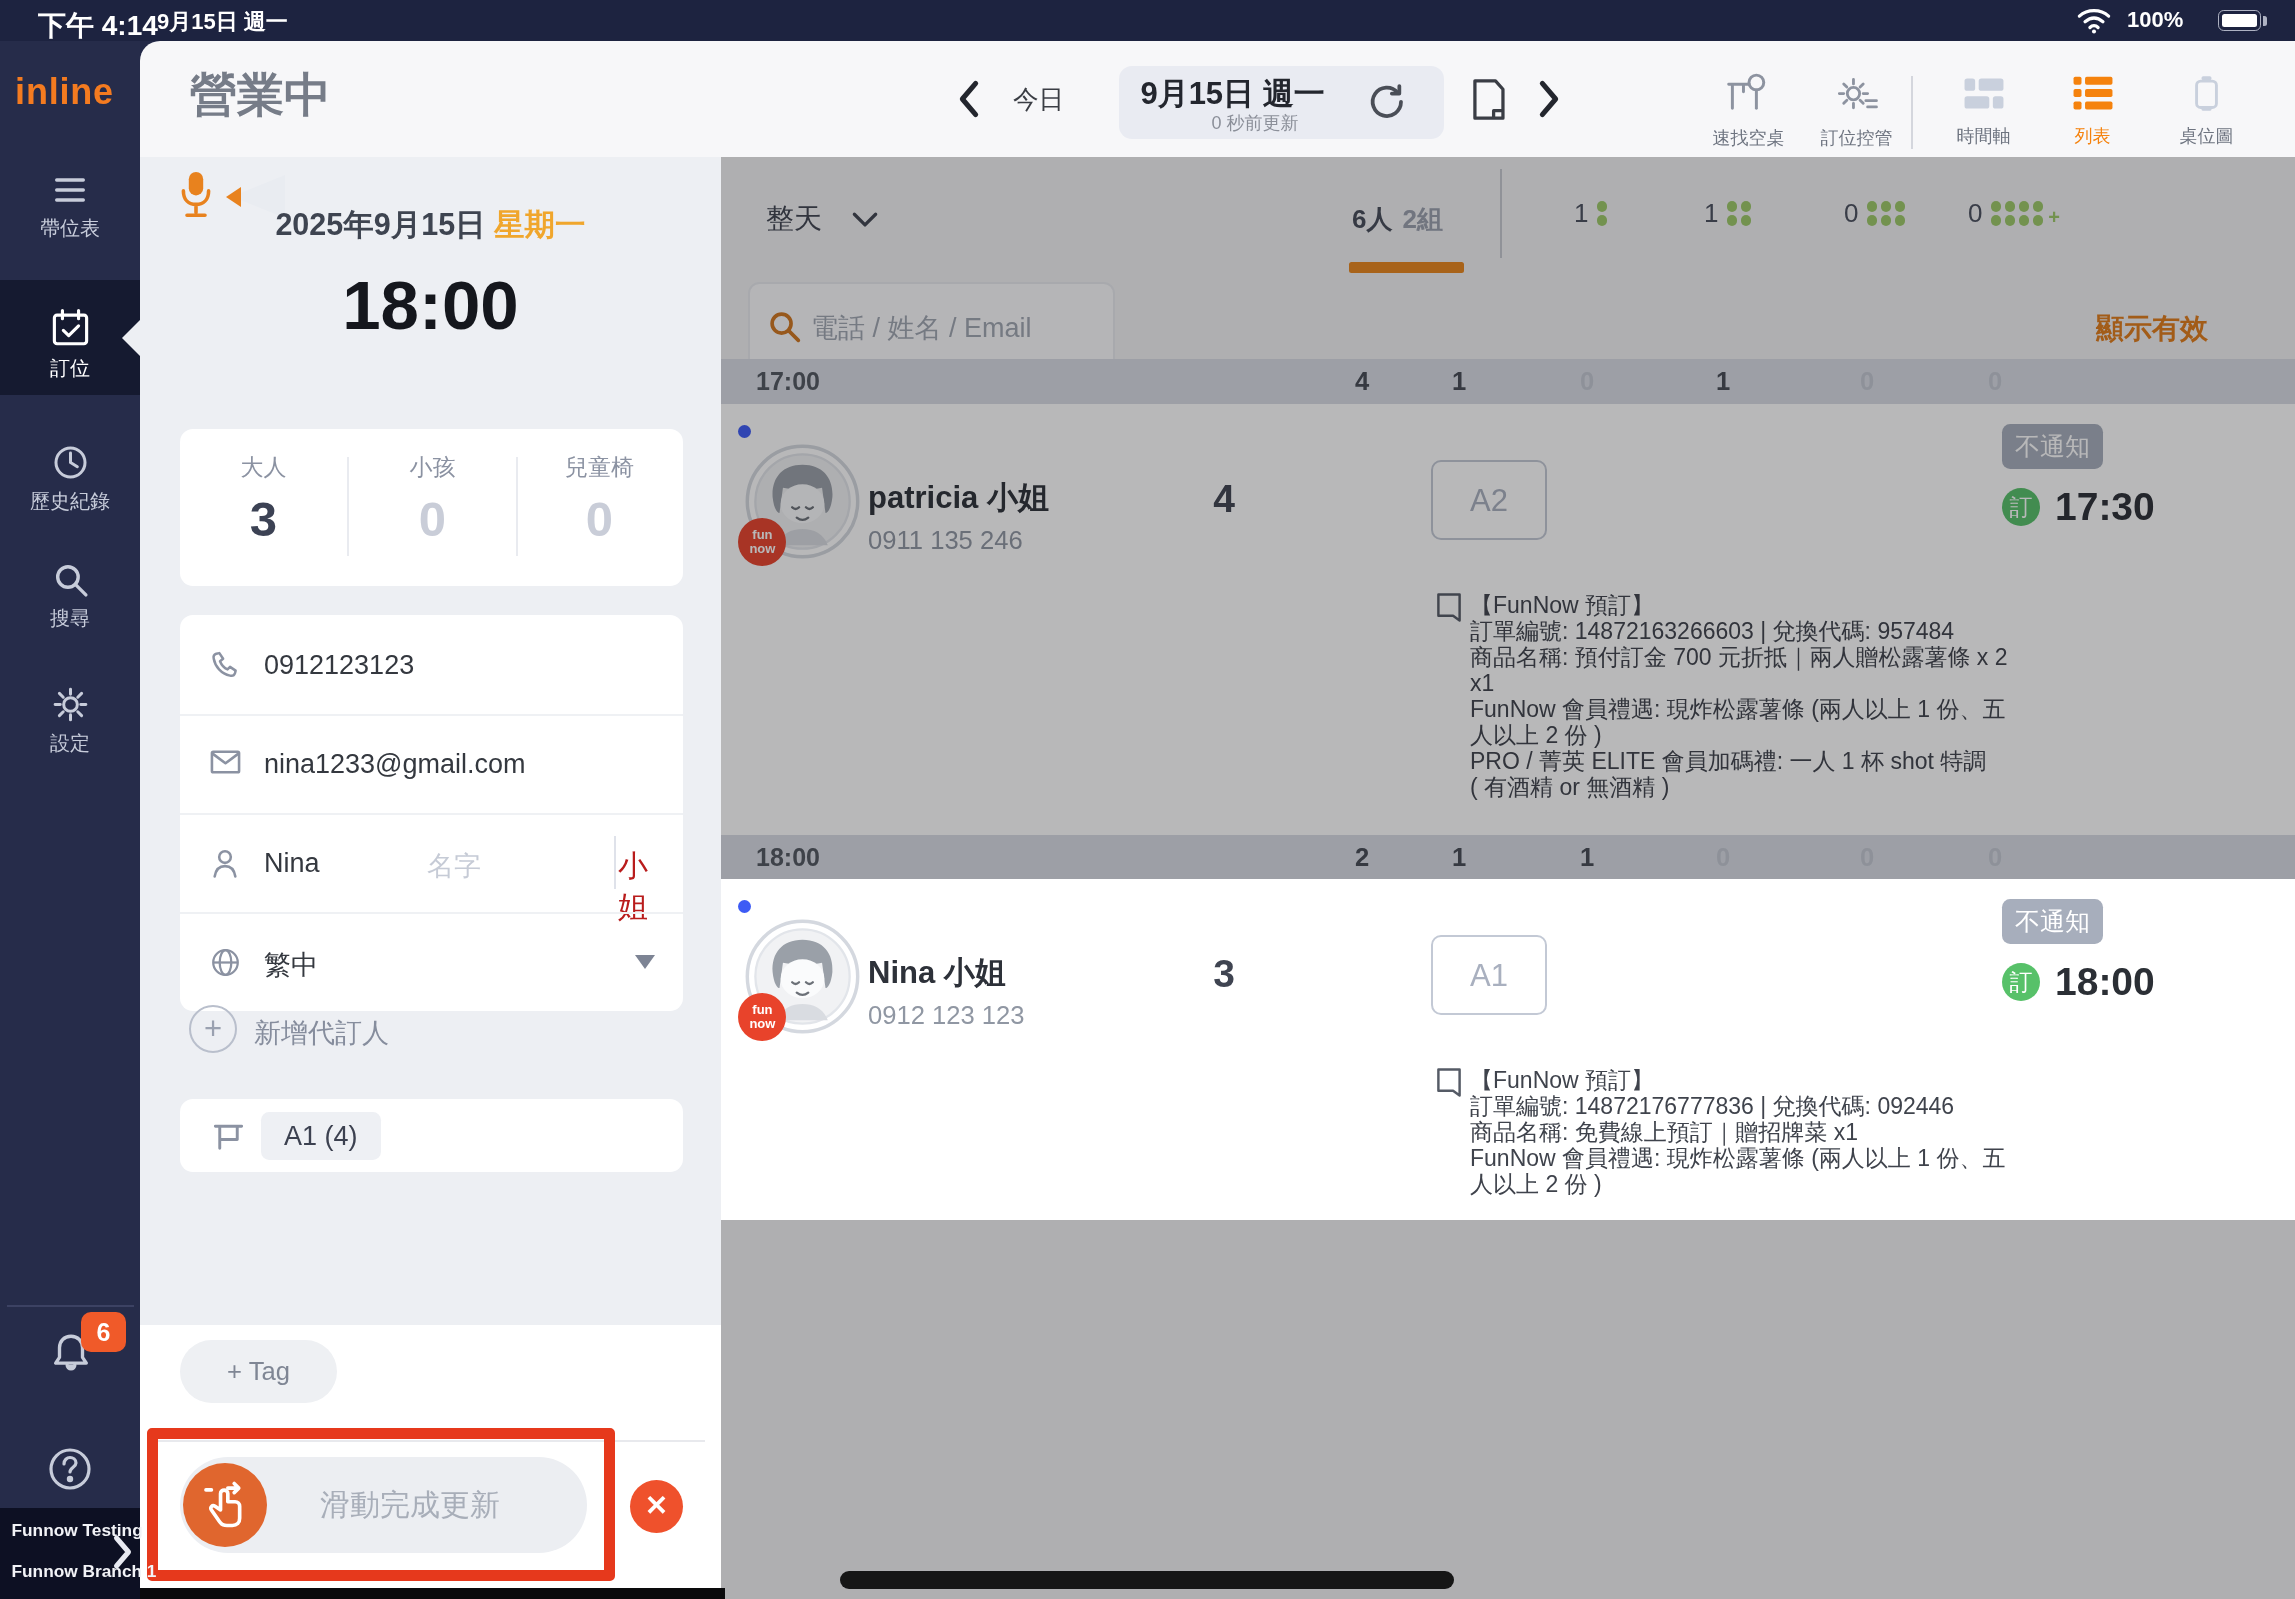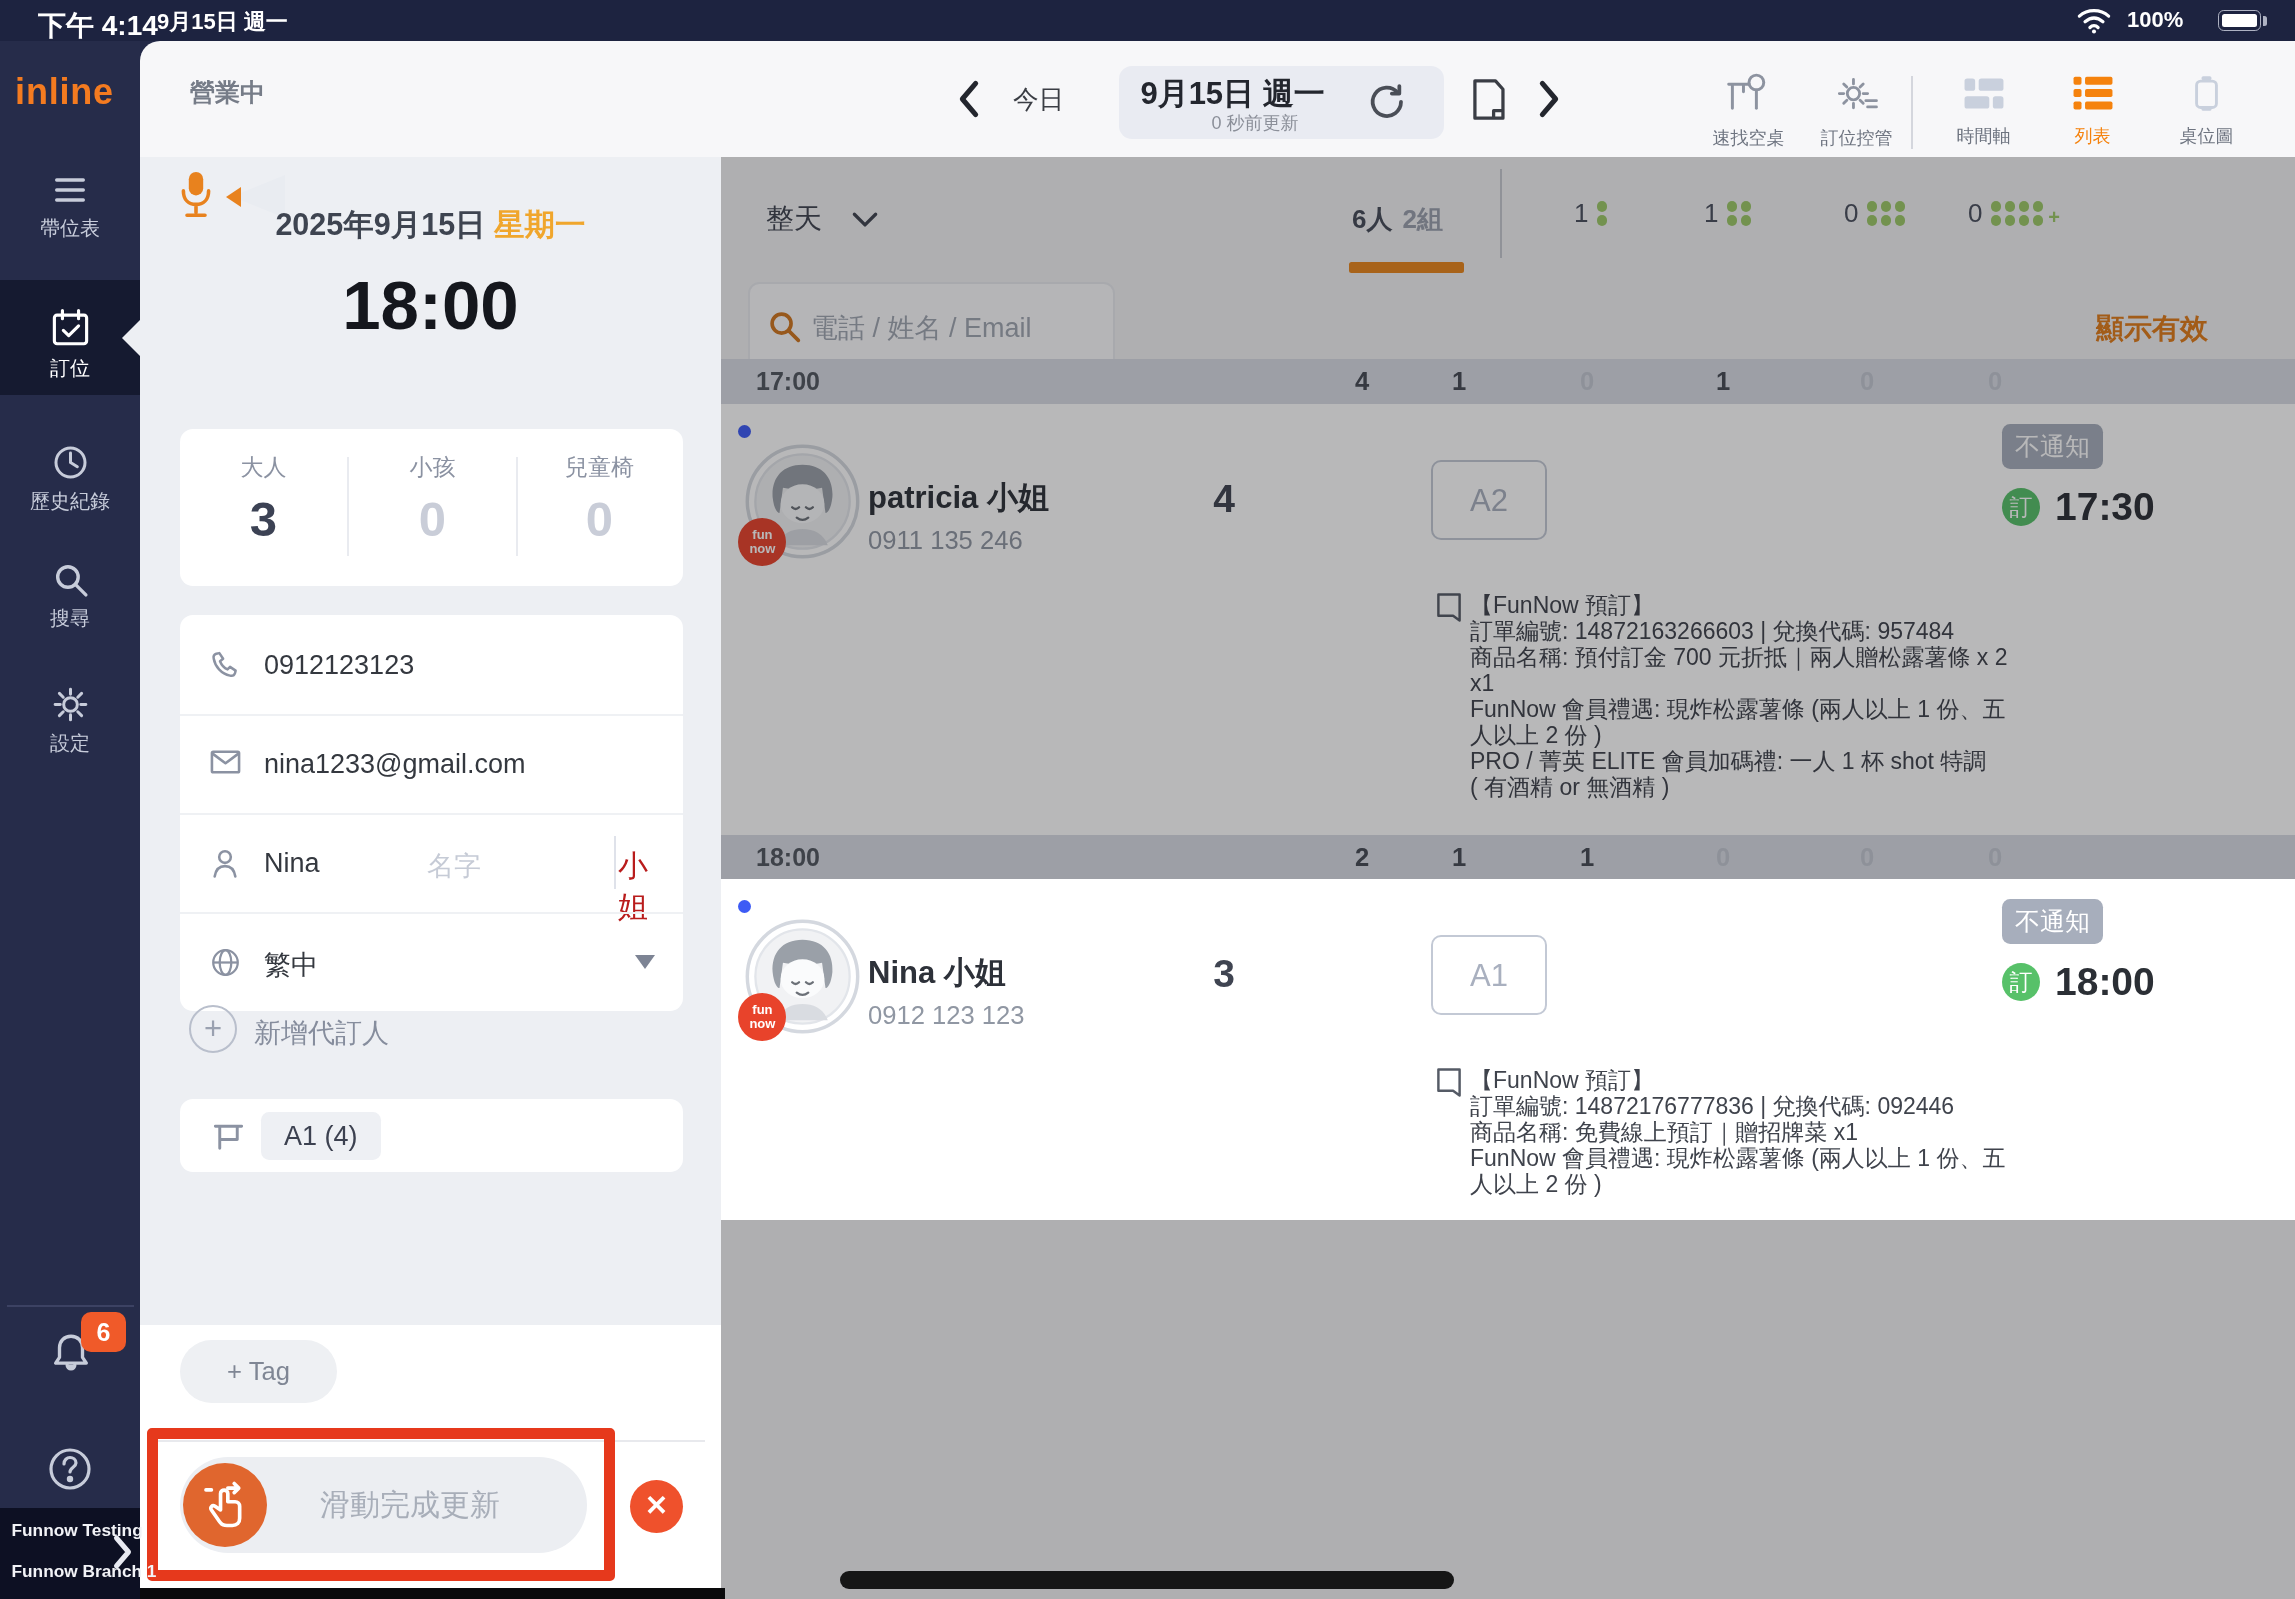--- a/index.html
+++ b/index.html
@@ -28,21 +28,21 @@
   .nav-active-bg { left:0; top:280px; width:140px; height:115px; background:#151a30; }
   .nav-notch { left:122px; top:320px; width:0; height:0; border-top:18px solid transparent; border-bottom:18px solid transparent; border-right:18px solid #edeff3; }
   .sb-divider { left:6.6px; top:1305px; width:127px; height:1.6px; background:#3c4263; }
   .badge6 { left:81px; top:1312px; width:45px; height:40px; background:#f05a29; border-radius:10px; color:#fff; font-size:25px; font-weight:bold; text-align:center; line-height:40px; z-index:5; }
   .sb-footer { left:0; top:1508px; width:140px; height:92px; background:#0d1023; color:#f2f3f7; }
   .sb-org { left:11.5px; top:11.5px; font-size:17.3px; font-weight:bold; white-space:nowrap; }
   .sb-branch { left:11.5px; top:53px; font-size:17.3px; font-weight:bold; white-space:nowrap; }
 
   
   .sheet { left:140px; top:41px; width:2155px; height:1558px; background:#f7f7f9; border-radius:20px 0 0 0; }
-  .hdr-status { left:190px; top:76px; font-size:25px; font-weight:600; color:#767c88; }
+  .hdr-status { left:190px; top:64px; font-size:47px; font-weight:600; color:#767c88; }
   .hdr-chevron { top:79px; }
   .hdr-today { left:1013px; top:82px; font-size:25.6px; color:#3a3d44; }
   .date-pill { left:1119px; top:66px; width:325px; height:73px; background:#e9ebf2; border-radius:13px; text-align:center; }
   .date-pill-date { position:absolute; left:21.4px; top:6.6px; font-size:31px; font-weight:bold; color:#23262e; white-space:nowrap; }
   .date-pill-upd { position:absolute; left:0px; top:45px; width:272px; text-align:center; font-size:18px; color:#8b8f99; }
   .hdr-action { top:73px; width:99px; text-align:center; }
   .hdr-action .lbl { display:block; margin-top:6.6px; font-size:18px; color:#6e7480; white-space:nowrap; }
   .hdr-action.active .lbl { color:#f5820d; }
   .hdr-vdiv { left:1911px; top:76px; width:1.6px; height:73px; background:#d4d6dd; }
 

